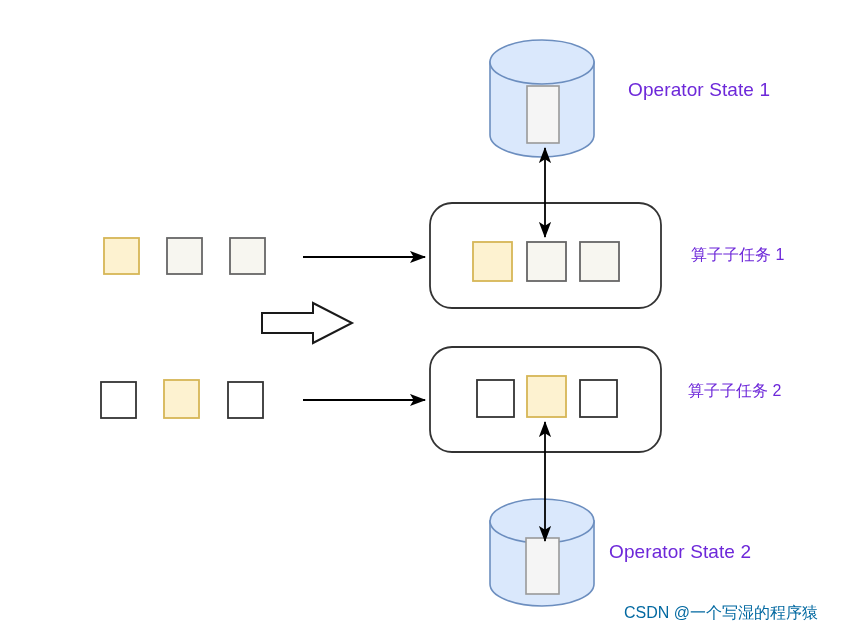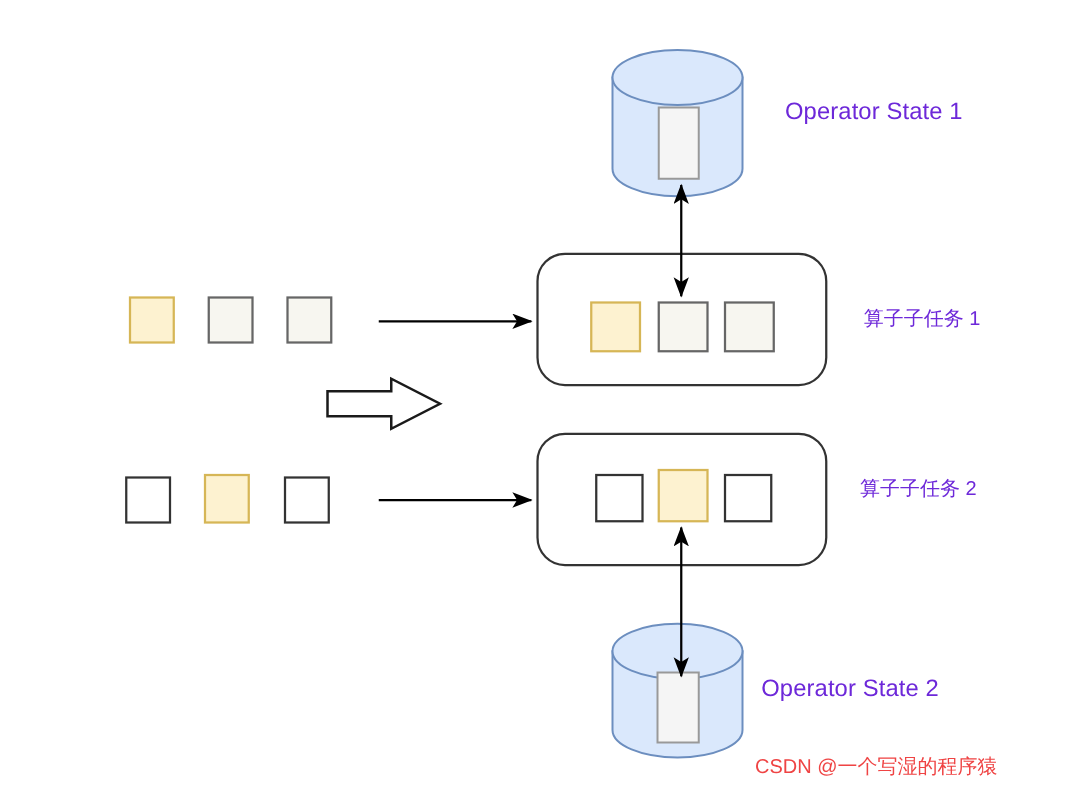--- a/index.html
+++ b/index.html
@@ -29,24 +29,24 @@
   }
   .lbl-en {
     font-size: 19px;
     letter-spacing: 0.1px;
   }
   .lbl-cn {
     font-size: 16px;
   }
   .watermark {
     position: absolute;
-    left: 604px;
+    left: 624px;
     top: 603px;
     font-size: 16px;
-    color: #ef4444;
+    color: #0369a1;
     white-space: nowrap;
     font-family: "Liberation Sans", "DejaVu Sans", sans-serif;
   }
 </style>
 </head>
 <body>
 
 <svg id="canvas" viewBox="0 0 855 632" xmlns="http://www.w3.org/2000/svg">
   <defs>
     <marker id="ah" markerWidth="10" markerHeight="10" refX="8.4" refY="3.4" orient="auto" markerUnits="strokeWidth">

